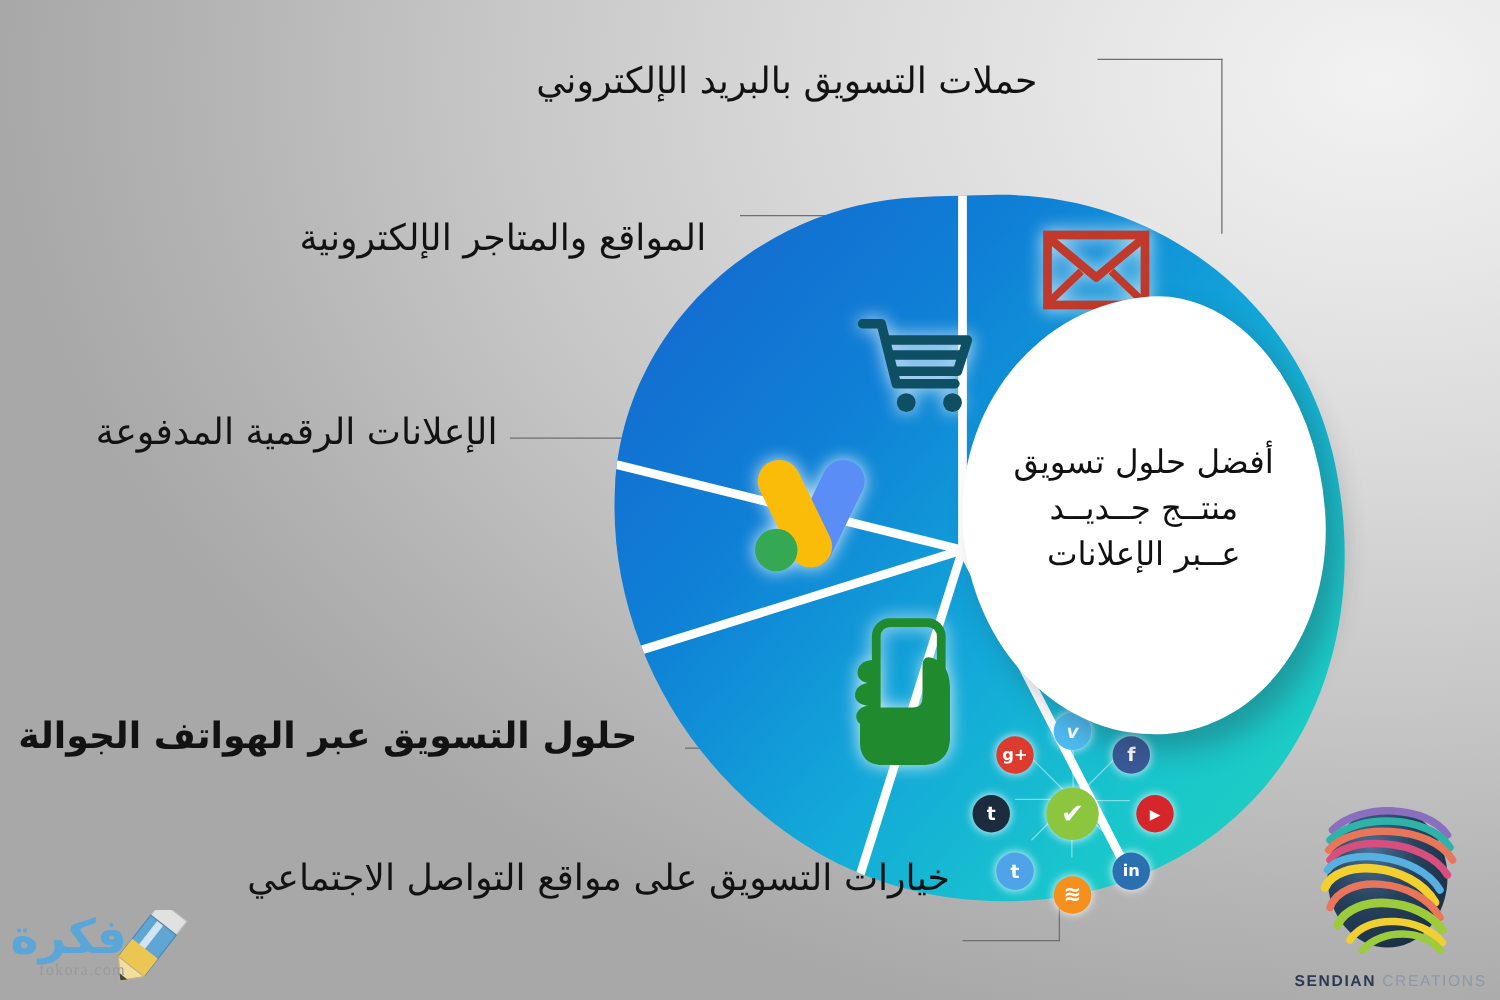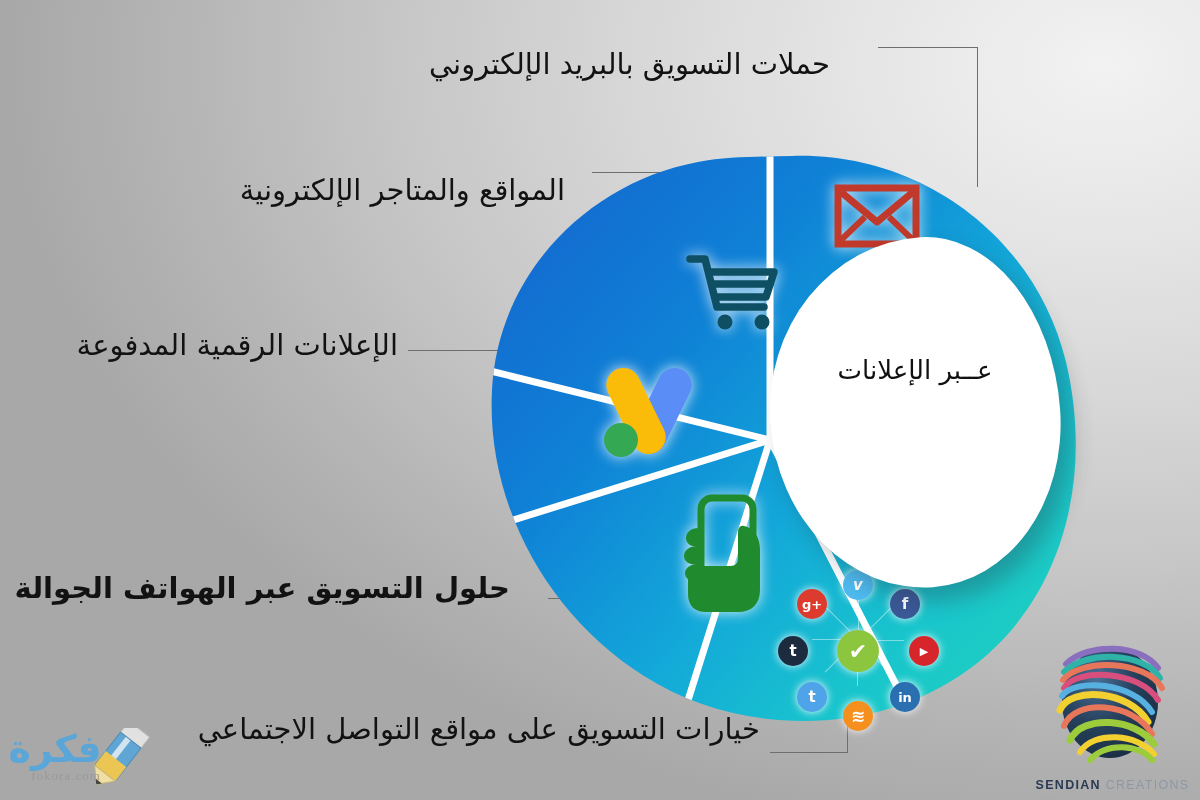--- a/index.html
+++ b/index.html
@@ -262,32 +262,34 @@
     <div class="sbubble" style="left:102px; top:112px; background:#2a6fb0; font-size:13px;">in</div>
     <div class="sbubble" style="left:55px; top:131px; background:#f5901e; font-size:17px;">≋</div>
     <div class="sbubble" style="left:9px; top:112px; background:#4fa3e8;">t</div>
     <div class="sbubble" style="left:-10px; top:66px; background:#1d2b3f;">t</div>
     <div class="sbubble" style="left:9px; top:19px; background:#dd3b2d; font-size:13px;">g+</div>
     <div class="sbubble center" style="left:49px; top:60px;">✔</div>
   </div>
 
   <div id="center-card"></div>
   <div id="center-text">
+    <span class="ln">أفضل حلول تسويق</span>
+    <span class="ln">منتــج  جــديــد</span>
     <span class="ln">عــبر الإعلانات</span>
   </div>
 
   <div class="label" style="left:380px; top:46px; width:450px;">حملات التسويق بالبريد الإلكتروني</div>
 
   <div class="label" style="left:20px; top:327px; width:378px;">الإعلانات الرقمية المدفوعة</div>
 
   <div class="label" style="left:180px; top:172px; width:385px;">المواقع والمتاجر الإلكترونية</div>
 
   <div class="label" style="left:60px; top:570px; width:450px;font-weight:bold;">حلول التسويق عبر الهواتف الجوالة</div>
 
-  <div class="label" style="left:140px; top:711px; width:620px;">خيارات التسويق على مواقع التواصل الاجتماعي</div>
+  <div class="label" style="left:140px; top:684px; width:620px;">خيارات التسويق على مواقع التواصل الاجتماعي</div>
 
   <div id="logo">
     <svg width="160" height="150" viewBox="0 0 160 150" xmlns="http://www.w3.org/2000/svg">
       <defs>
         <radialGradient id="gsphere" cx="0.36" cy="0.3" r="0.85">
           <stop offset="0%" stop-color="#4a6f96"></stop>
           <stop offset="45%" stop-color="#27425e"></stop>
           <stop offset="100%" stop-color="#16293c"></stop>
         </radialGradient>
       </defs>

